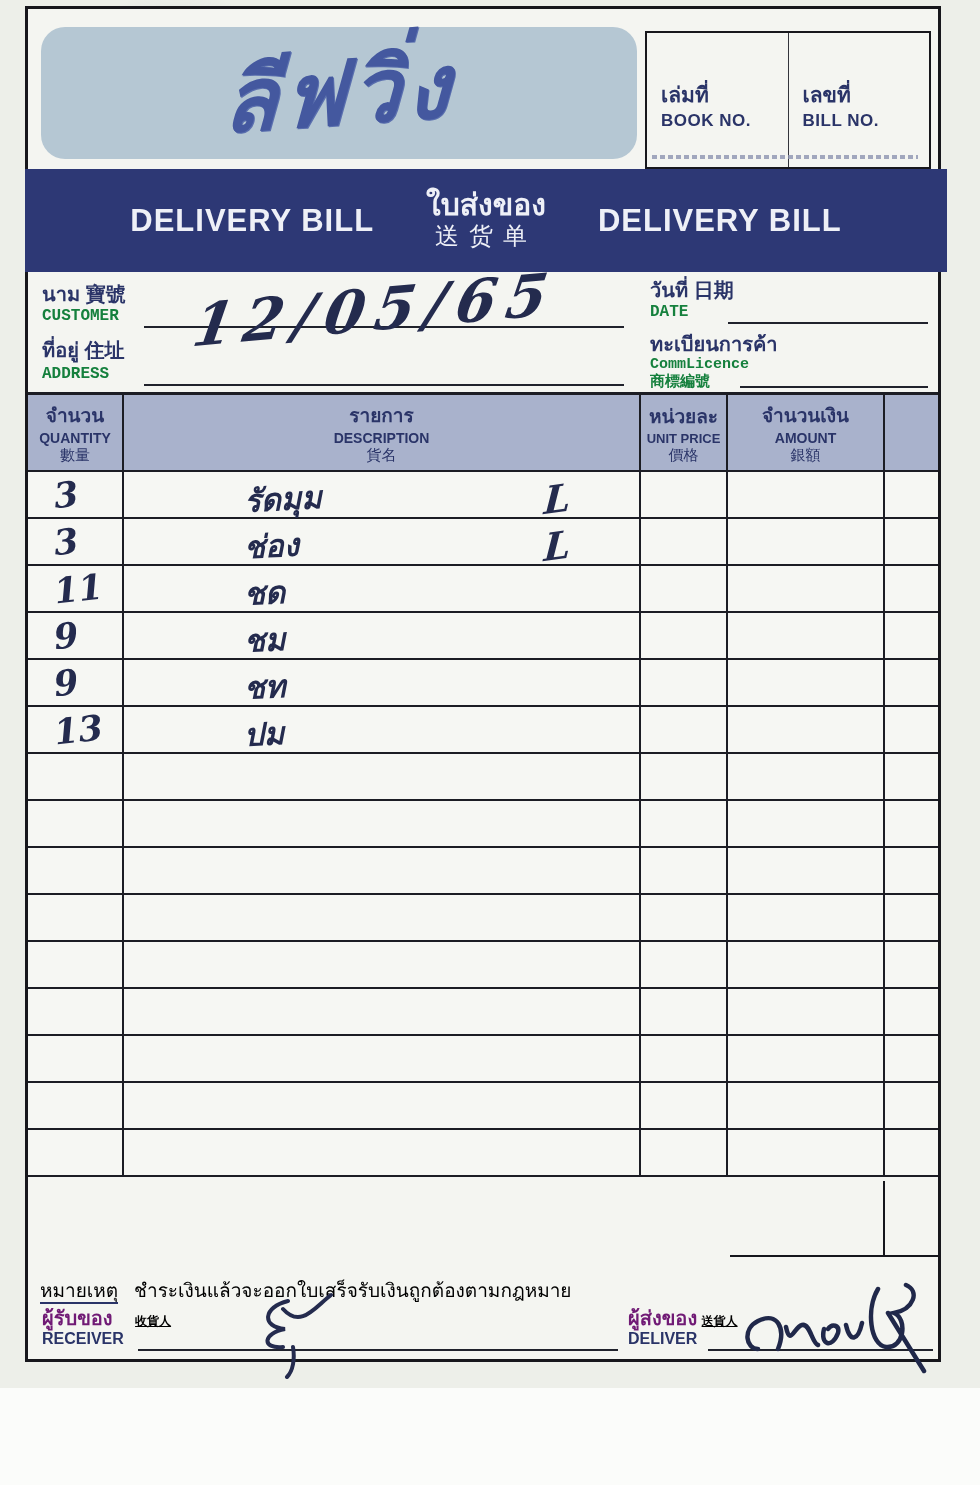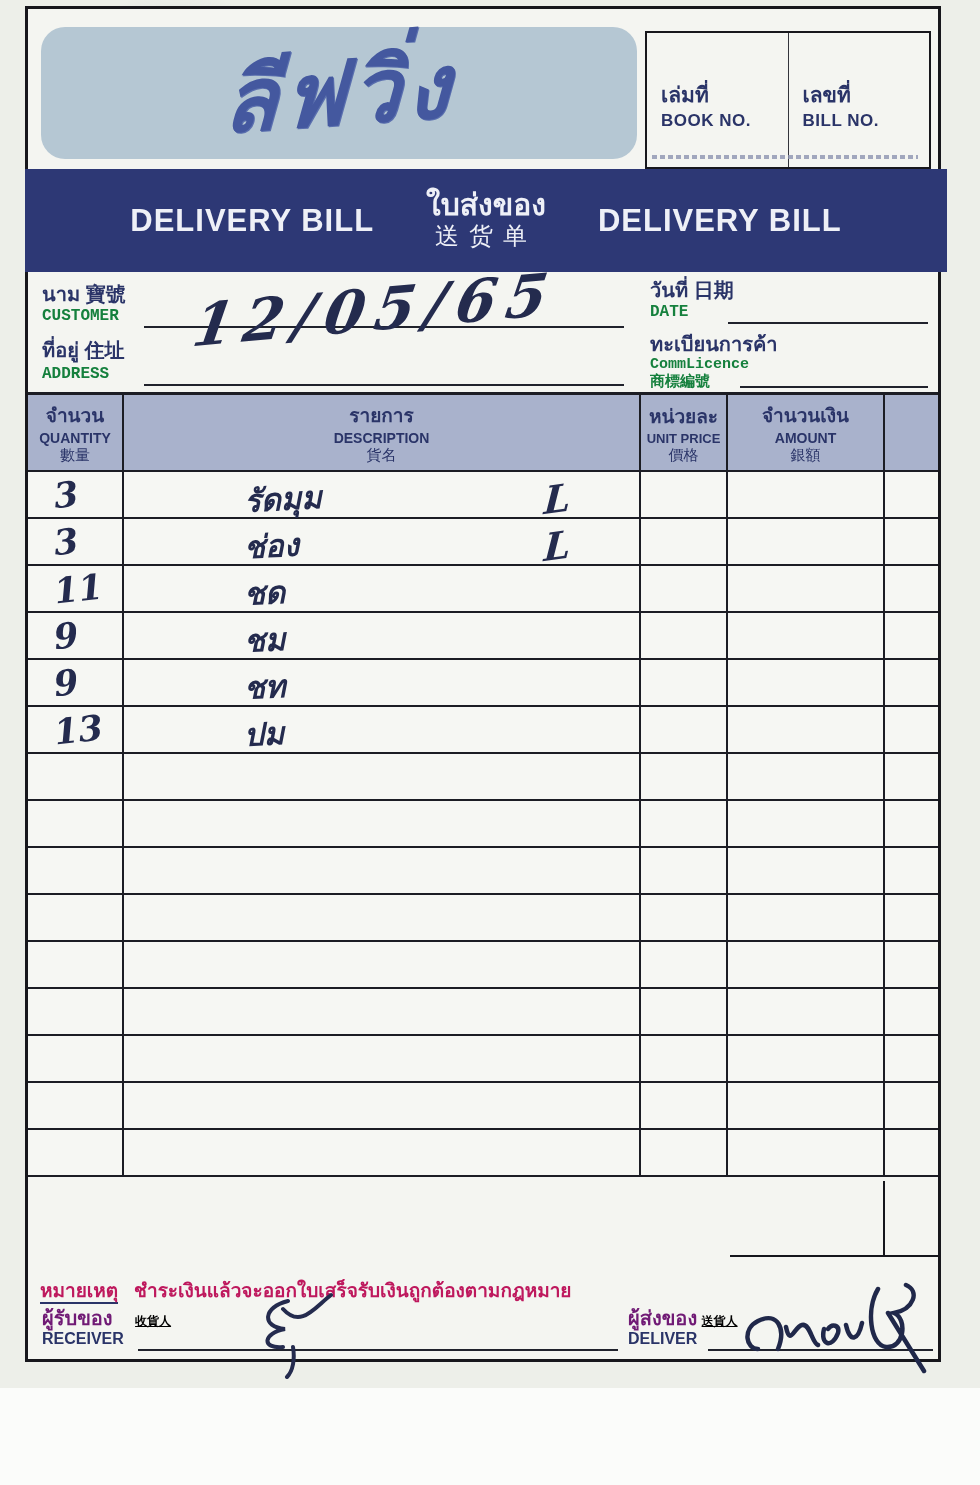--- a/index.html
+++ b/index.html
@@ -115,21 +115,21 @@
   .tot-words{ flex:1; background:#9fabcd; }
   .tot-total{ width:110px; background:#a3adcb; border-left:2px solid #15161c; }
   .tot-t1{ font-size:19px; font-weight:bold; } .tot-t2{ font-size:15px; font-weight:bold; }
   .tot-t3{ font-size:16px; }
   .tot-amt{ position:absolute; left:702px; top:0; width:155px; height:76px;
     border-right:2px solid #15161c; border-bottom:2px solid #15161c; background:#f4f5f1; }
   .tot-sat{ position:absolute; left:857px; top:0; width:53px; height:76px;
     border-bottom:2px solid #15161c; background:#f4f5f1; }
 
   
-  .note{ left:12px; top:1266px; font-size:19px; font-weight:bold; color:#be185d; }
+  .note{ left:12px; top:1266px; font-size:19px; font-weight:normal; color:#000000; }
   .note .u{ border-bottom:2px solid #2a3468; padding-bottom:1px; }
   .sig-lbl-thai{ font-size:20px; font-weight:bold; color:#701a75; }
   .sig-lbl-cn{ font-size:12px; color:#000000; font-weight:bold;text-decoration:underline; }
   .sig-lbl-en{ font-size:16px; font-weight:bold; color:#2a3468; }
   .sigline{ border-bottom:2px solid #20222c; position:absolute; }
   .sig-svg{ position:absolute; }
 
   
   .cs-strip{ position:absolute; left:0; top:1388px; width:980px; height:97px; background:#fbfcfa; }
 </style>

